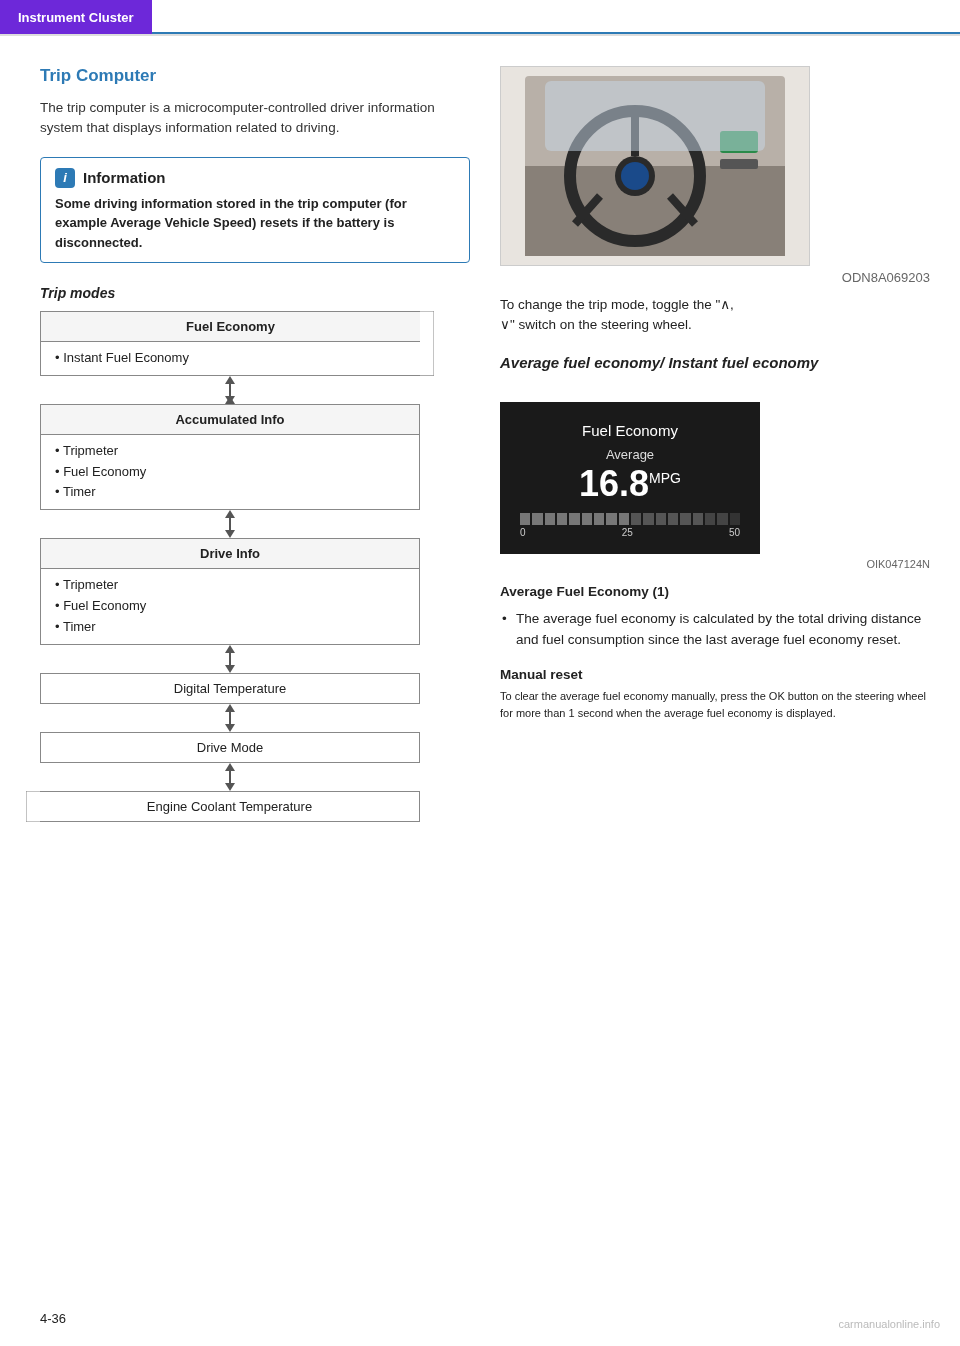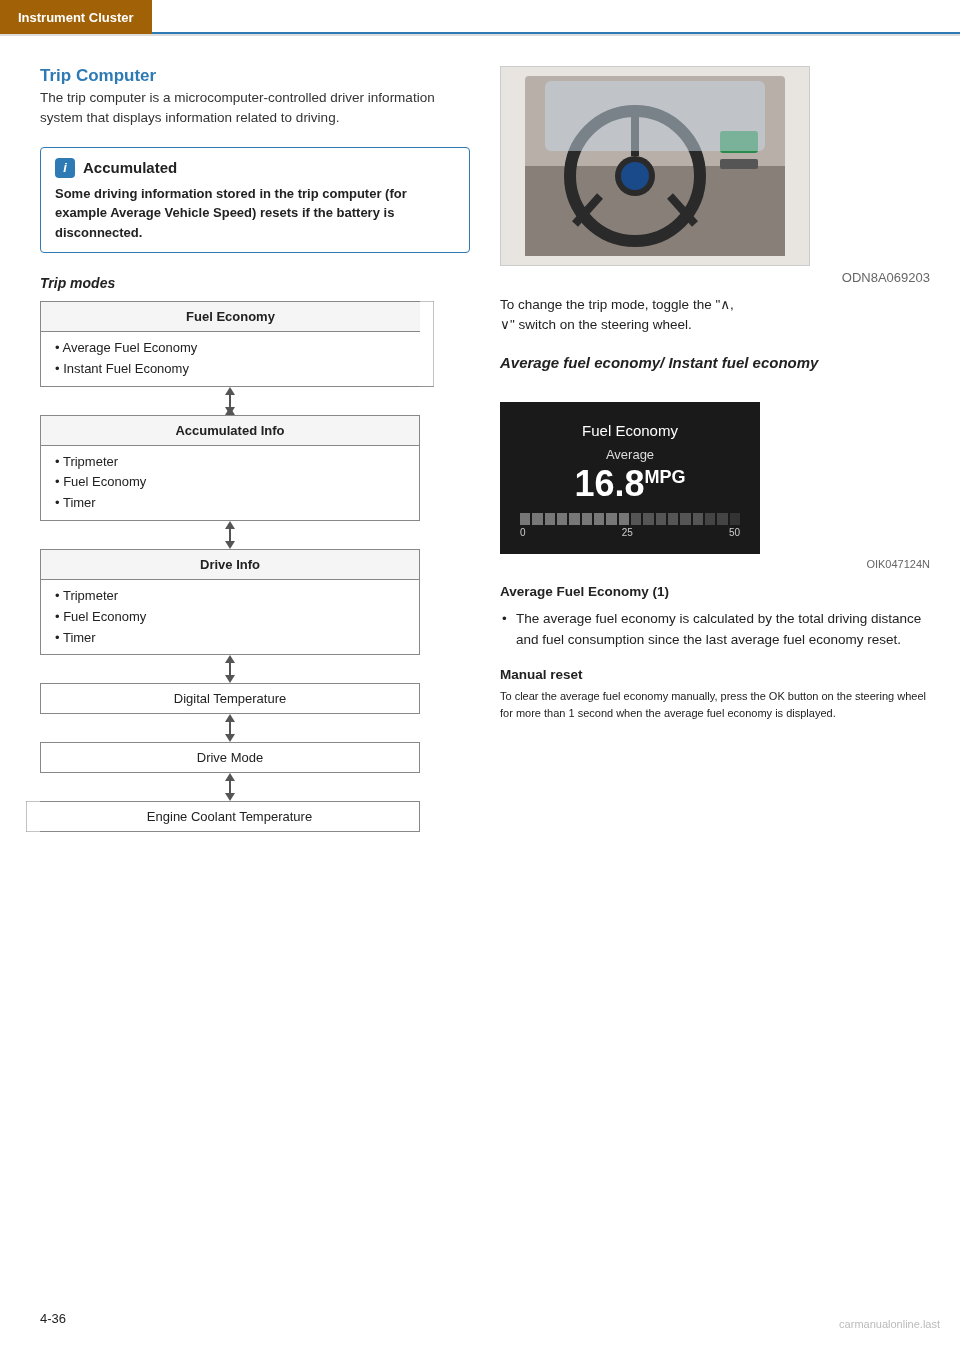--- a/index.html
+++ b/index.html
@@ -14,21 +14,21 @@
     }
 
     
     .header-bar {
       display: flex;
       align-items: stretch;
       height: 36px;
       border-bottom: 2px solid #ddd;
     }
     .header-title-bg {
-      background: #a16207;
+      background: #6d28d9;
       padding: 0 18px;
       display: flex;
       align-items: center;
     }
     .header-title-bg span {
       color: #fff;
       font-size: 13px;
       font-weight: 600;
     }
 
@@ -42,21 +42,21 @@
     
     .left-col {
       width: 430px;
       flex-shrink: 0;
     }
 
     .section-title {
       color: #2d7ab5;
       font-size: 17px;
       font-weight: bold;
-      margin-bottom: 2px;
+      margin-bottom: 12px;
     }
 
     .intro-text {
       font-size: 13.5px;
       line-height: 1.5;
       margin-bottom: 18px;
       color: #333;
     }
 
     
@@ -208,22 +208,22 @@
       margin-bottom: 2px;
     }
     .fuel-display-value {
       font-size: 36px;
       font-weight: bold;
       text-align: center;
       color: #fff;
       line-height: 1.1;
     }
     .fuel-display-value sup {
-      font-size: 18px;
-      font-weight: bold;
+      font-size: 14px;
+      font-weight: normal;
     }
     .fuel-bar-container {
       margin-top: 10px;
       position: relative;
     }
     .fuel-bar {
       display: flex;
       gap: 2px;
       height: 12px;
     }
@@ -322,35 +322,34 @@
 
     <div class="section-title">Trip Computer</div>
 
     <div class="intro-text">The trip computer is a microcomputer-controlled driver information system that displays information related to driving.</div>
 
     <div class="info-box">
       <div class="info-box-header">
         <div class="info-icon">
           <span>i</span>
         </div>
-        <span class="info-box-title">Accumulated</span>
+        <span class="info-box-title">Information</span>
       </div>
       <div class="info-box-body">Some driving information stored in the trip computer (for example Average Vehicle Speed) resets if the battery is disconnected.</div>
     </div>
 
     <div class="trip-modes-title">Trip modes</div>
 
     <div class="flow-wrapper">
 
       <div style="position:relative; margin-bottom:0;">
         <div class="flow-group" style="margin-bottom:0; border-right: none;">
           <div class="group-header">Fuel Economy</div>
           <div class="group-body">
             <ul>
-              <li>Average Fuel Economy</li>
               <li>Instant Fuel Economy</li>
             </ul>
           </div>
         </div>
 
         <svg style="position:absolute; right:-14px; top:0; height:100%; width:14px;" preserveAspectRatio="none">
           <line x1="0" y1="0" x2="14" y2="0" stroke="#888" stroke-width="1"></line>
           <line x1="14" y1="0" x2="14" y2="100%" stroke="#888" stroke-width="1"></line>
           <line x1="0" y1="100%" x2="14" y2="100%" stroke="#888" stroke-width="1"></line>
         </svg>
@@ -517,13 +516,13 @@
     </ul>
 
     <div class="sub-heading">Manual reset</div>
     <div class="body-text">To clear the average fuel economy manually, press the OK button on the steering wheel for more than 1 second when the average fuel economy is displayed.</div>
 
   </div>
 
 </div>
 
 <div class="page-footer">4-36</div>
-<div class="watermark">carmanualonline.last</div>
+<div class="watermark">carmanualonline.info</div>
 
 </body></html>

